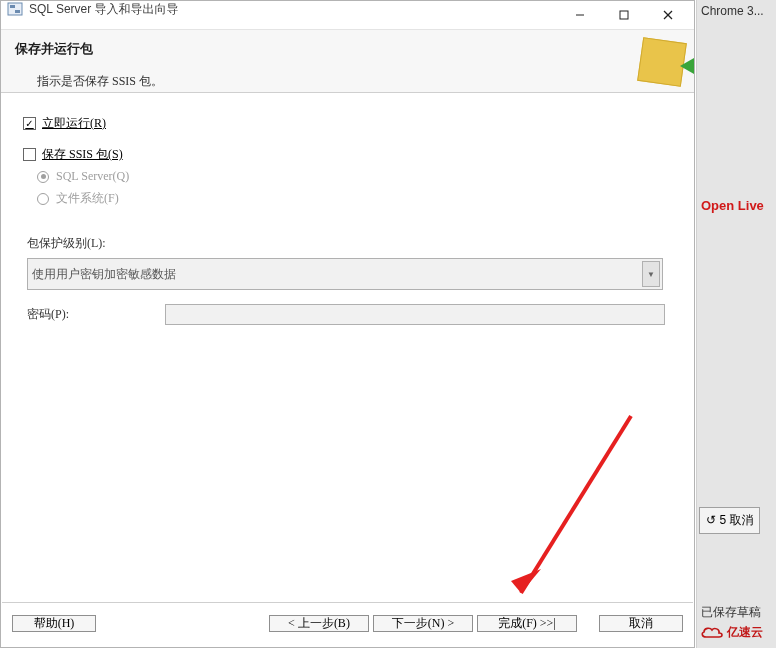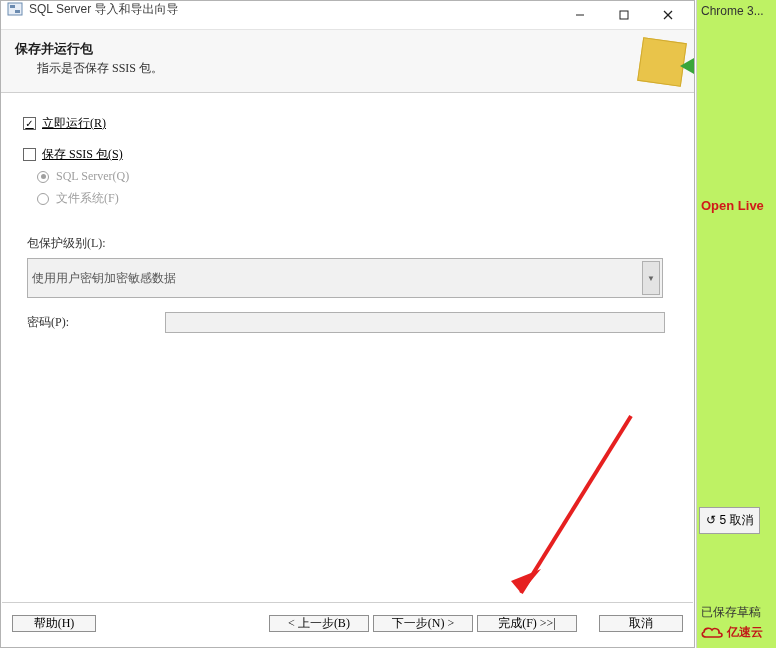--- a/index.html
+++ b/index.html
@@ -41,21 +41,21 @@
   }
   .header-section {
     background: #f7f7f7;
     border-top: 1px solid #e4e4e4;
     border-bottom: 1px solid #cfcfcf;
     padding: 10px 14px 14px 14px;
     position: relative;
     height: 64px;
   }
   .header-title { font-size: 13px; font-weight: bold; color: #202020; }
-  .header-sub { font-size: 12px; color: #303030; padding-left: 22px; margin-top: 2px; font-family: SimSun; }
+  .header-sub { font-size: 12px; color: #303030; padding-left: 22px; margin-top: 15px; font-family: SimSun; }
   .header-icon {
     position: absolute; right: 10px; top: 10px;
     width: 44px; height: 44px;
     background: #e9c44a;
     border: 1px solid #d1aa2f;
     transform: rotate(8deg);
   }
   .header-arrow {
     position: absolute; right: 0px; top: 28px; width: 0; height: 0;
     border-top: 8px solid transparent;
@@ -80,21 +80,21 @@
     border: 1px solid #a0a0a0;
     display: inline-flex; align-items:center; justify-content:center;
   }
   .radio-outer.sel::after {
     content:""; width:5px; height:5px; border-radius:50%; background:#a0a0a0;
   }
   .disabled { color: #9e9e9e; }
   .field-label { margin-top: 28px; margin-left: 4px; color:#333; }
   .select-box {
     margin: 6px 4px 0 4px;
-    height: 40px;
+    height: 32px;
     border: 1px solid #b0b0b0;
     background: #f1f1f1;
     display: flex; align-items: center;
     padding: 0 4px;
     color: #555;
     position: relative;
     width: 636px;
   }
   .select-box .dd {
     position: absolute; right: 2px; top: 2px; bottom: 2px;
@@ -138,21 +138,21 @@
     position: absolute;
     left: 500px; top: 410px;
     width: 160px; height: 200px;
     pointer-events: none;
   }
   
   .right-strip {
     position: absolute;
     left: 696px; top: 0;
     width: 80px; height: 648px;
-    background: #bef264;
+    background: #e5e5e5;
     border-left: 1px solid #d0d0d0;
   }
   .chrome-tab {
     padding: 4px 4px; font-size: 12px; color:#333;
   }
   .open-live {
     color: #d11919; font-weight: bold;
     margin-top: 176px; padding-left: 4px; font-size: 13px;
   }
   .undo-btn {

